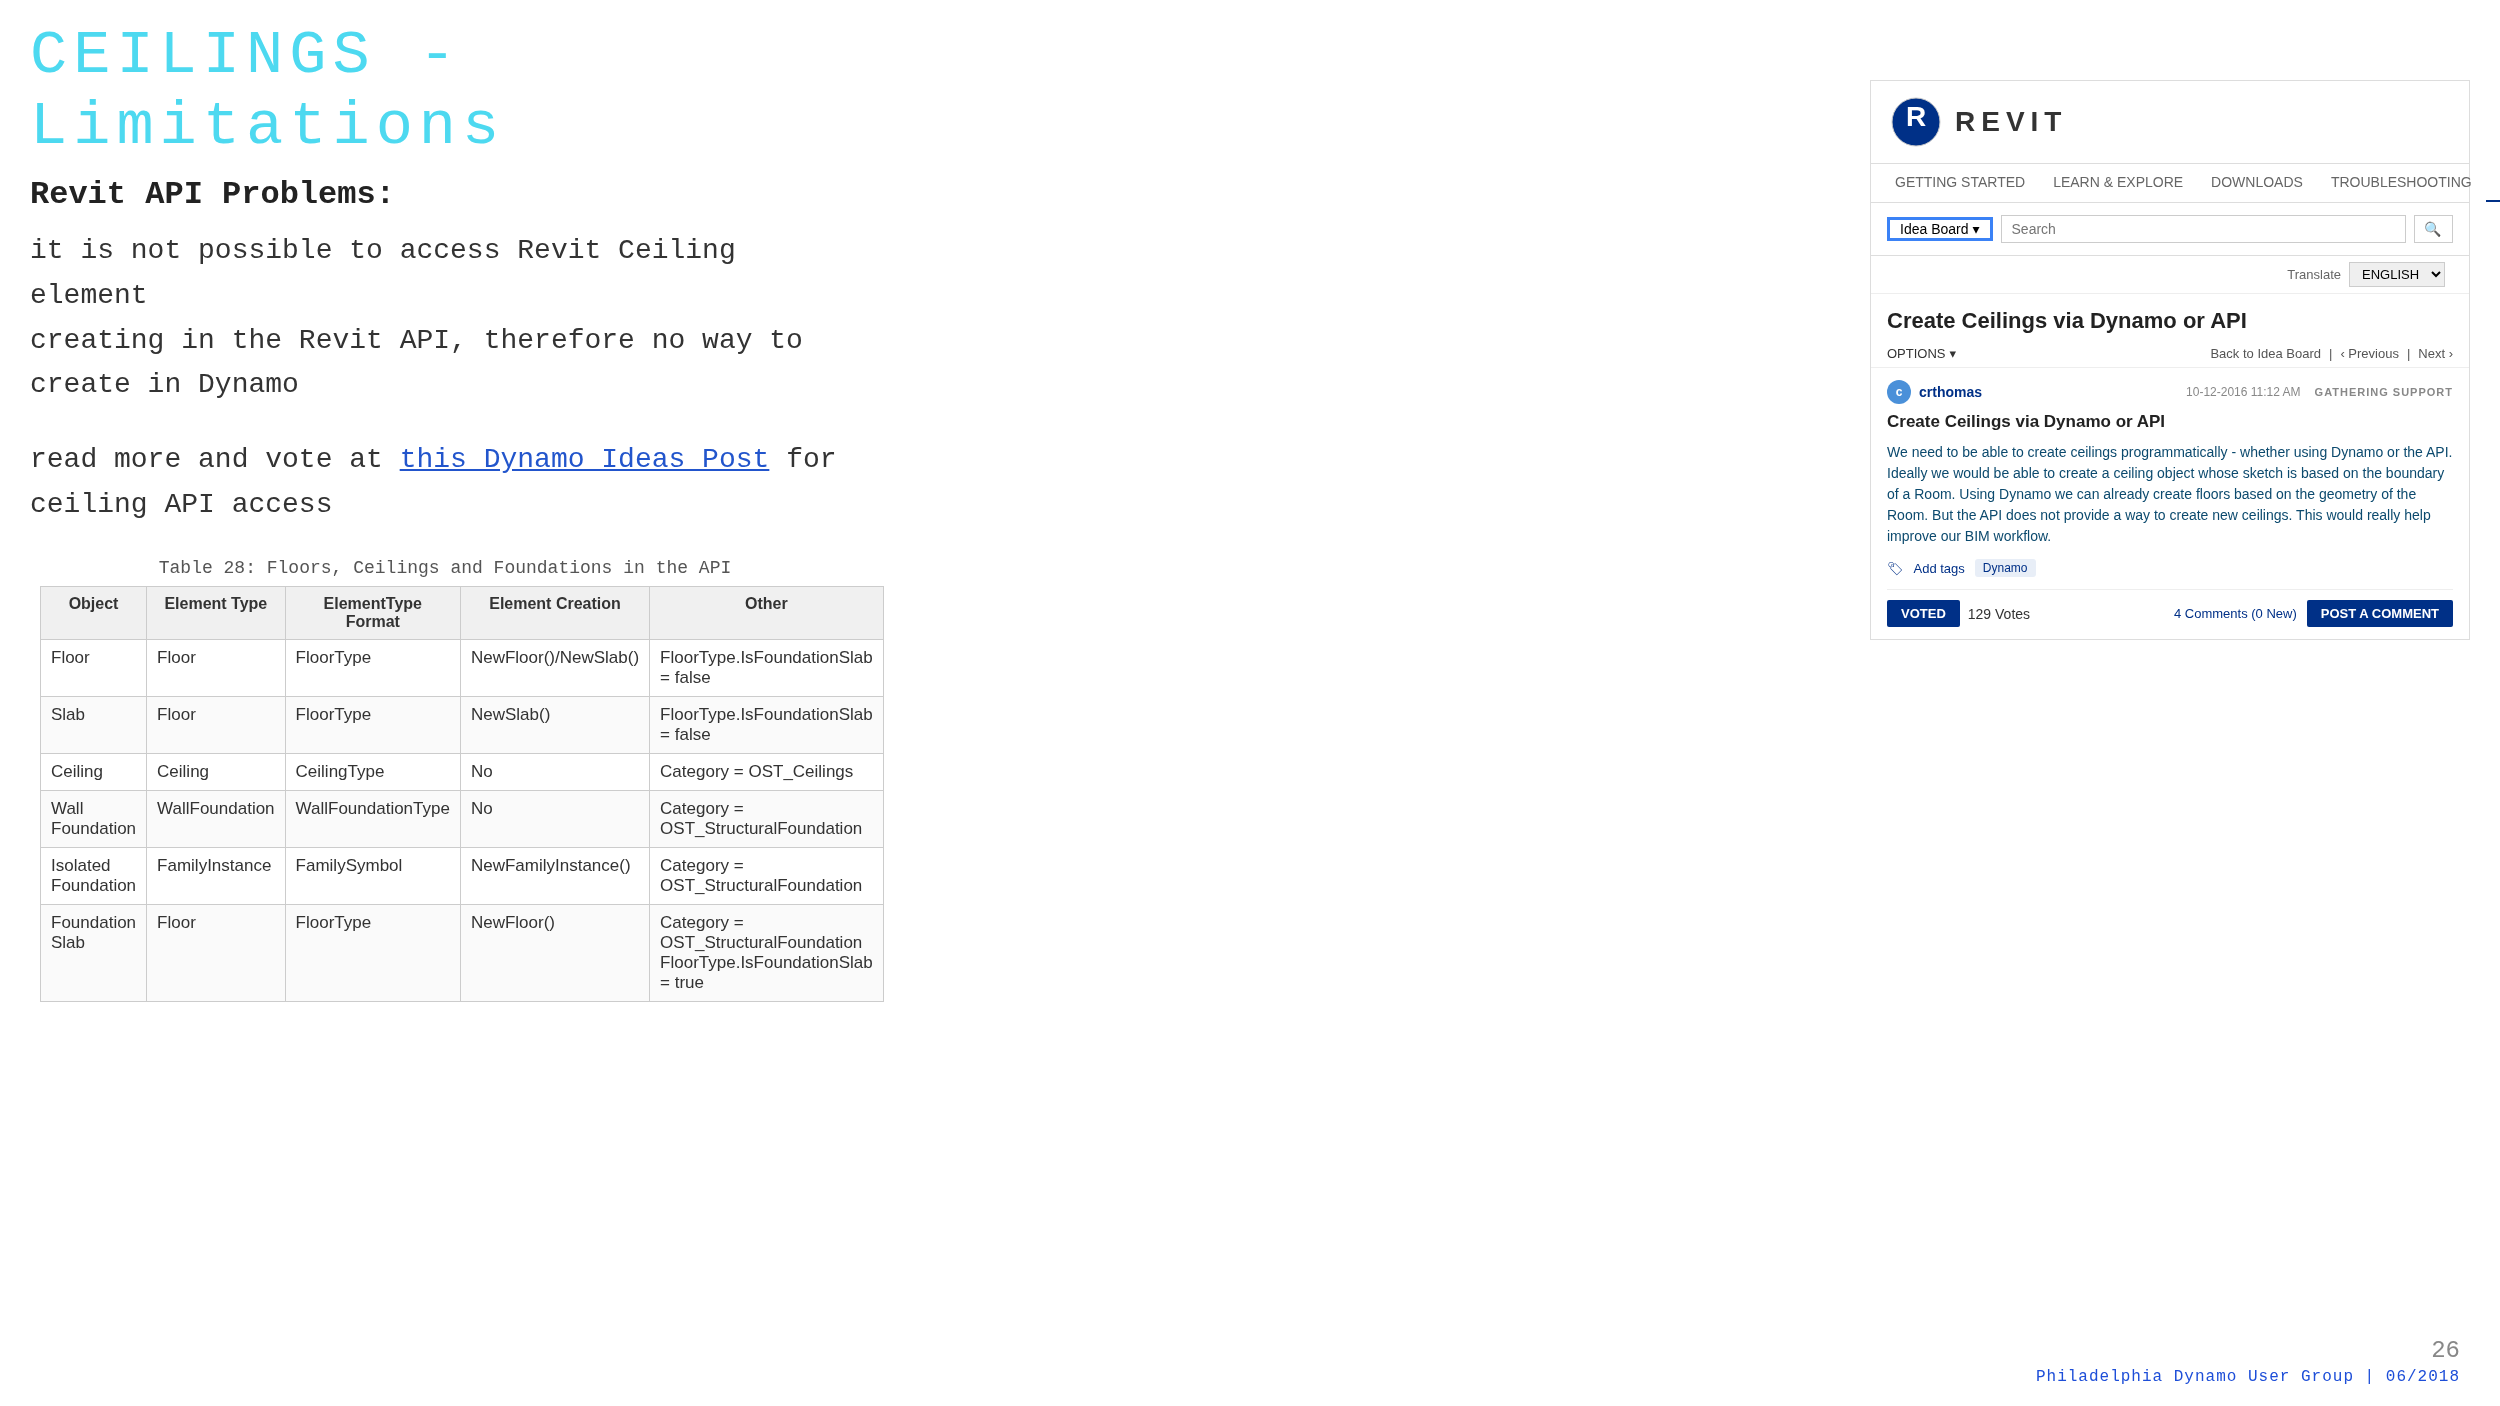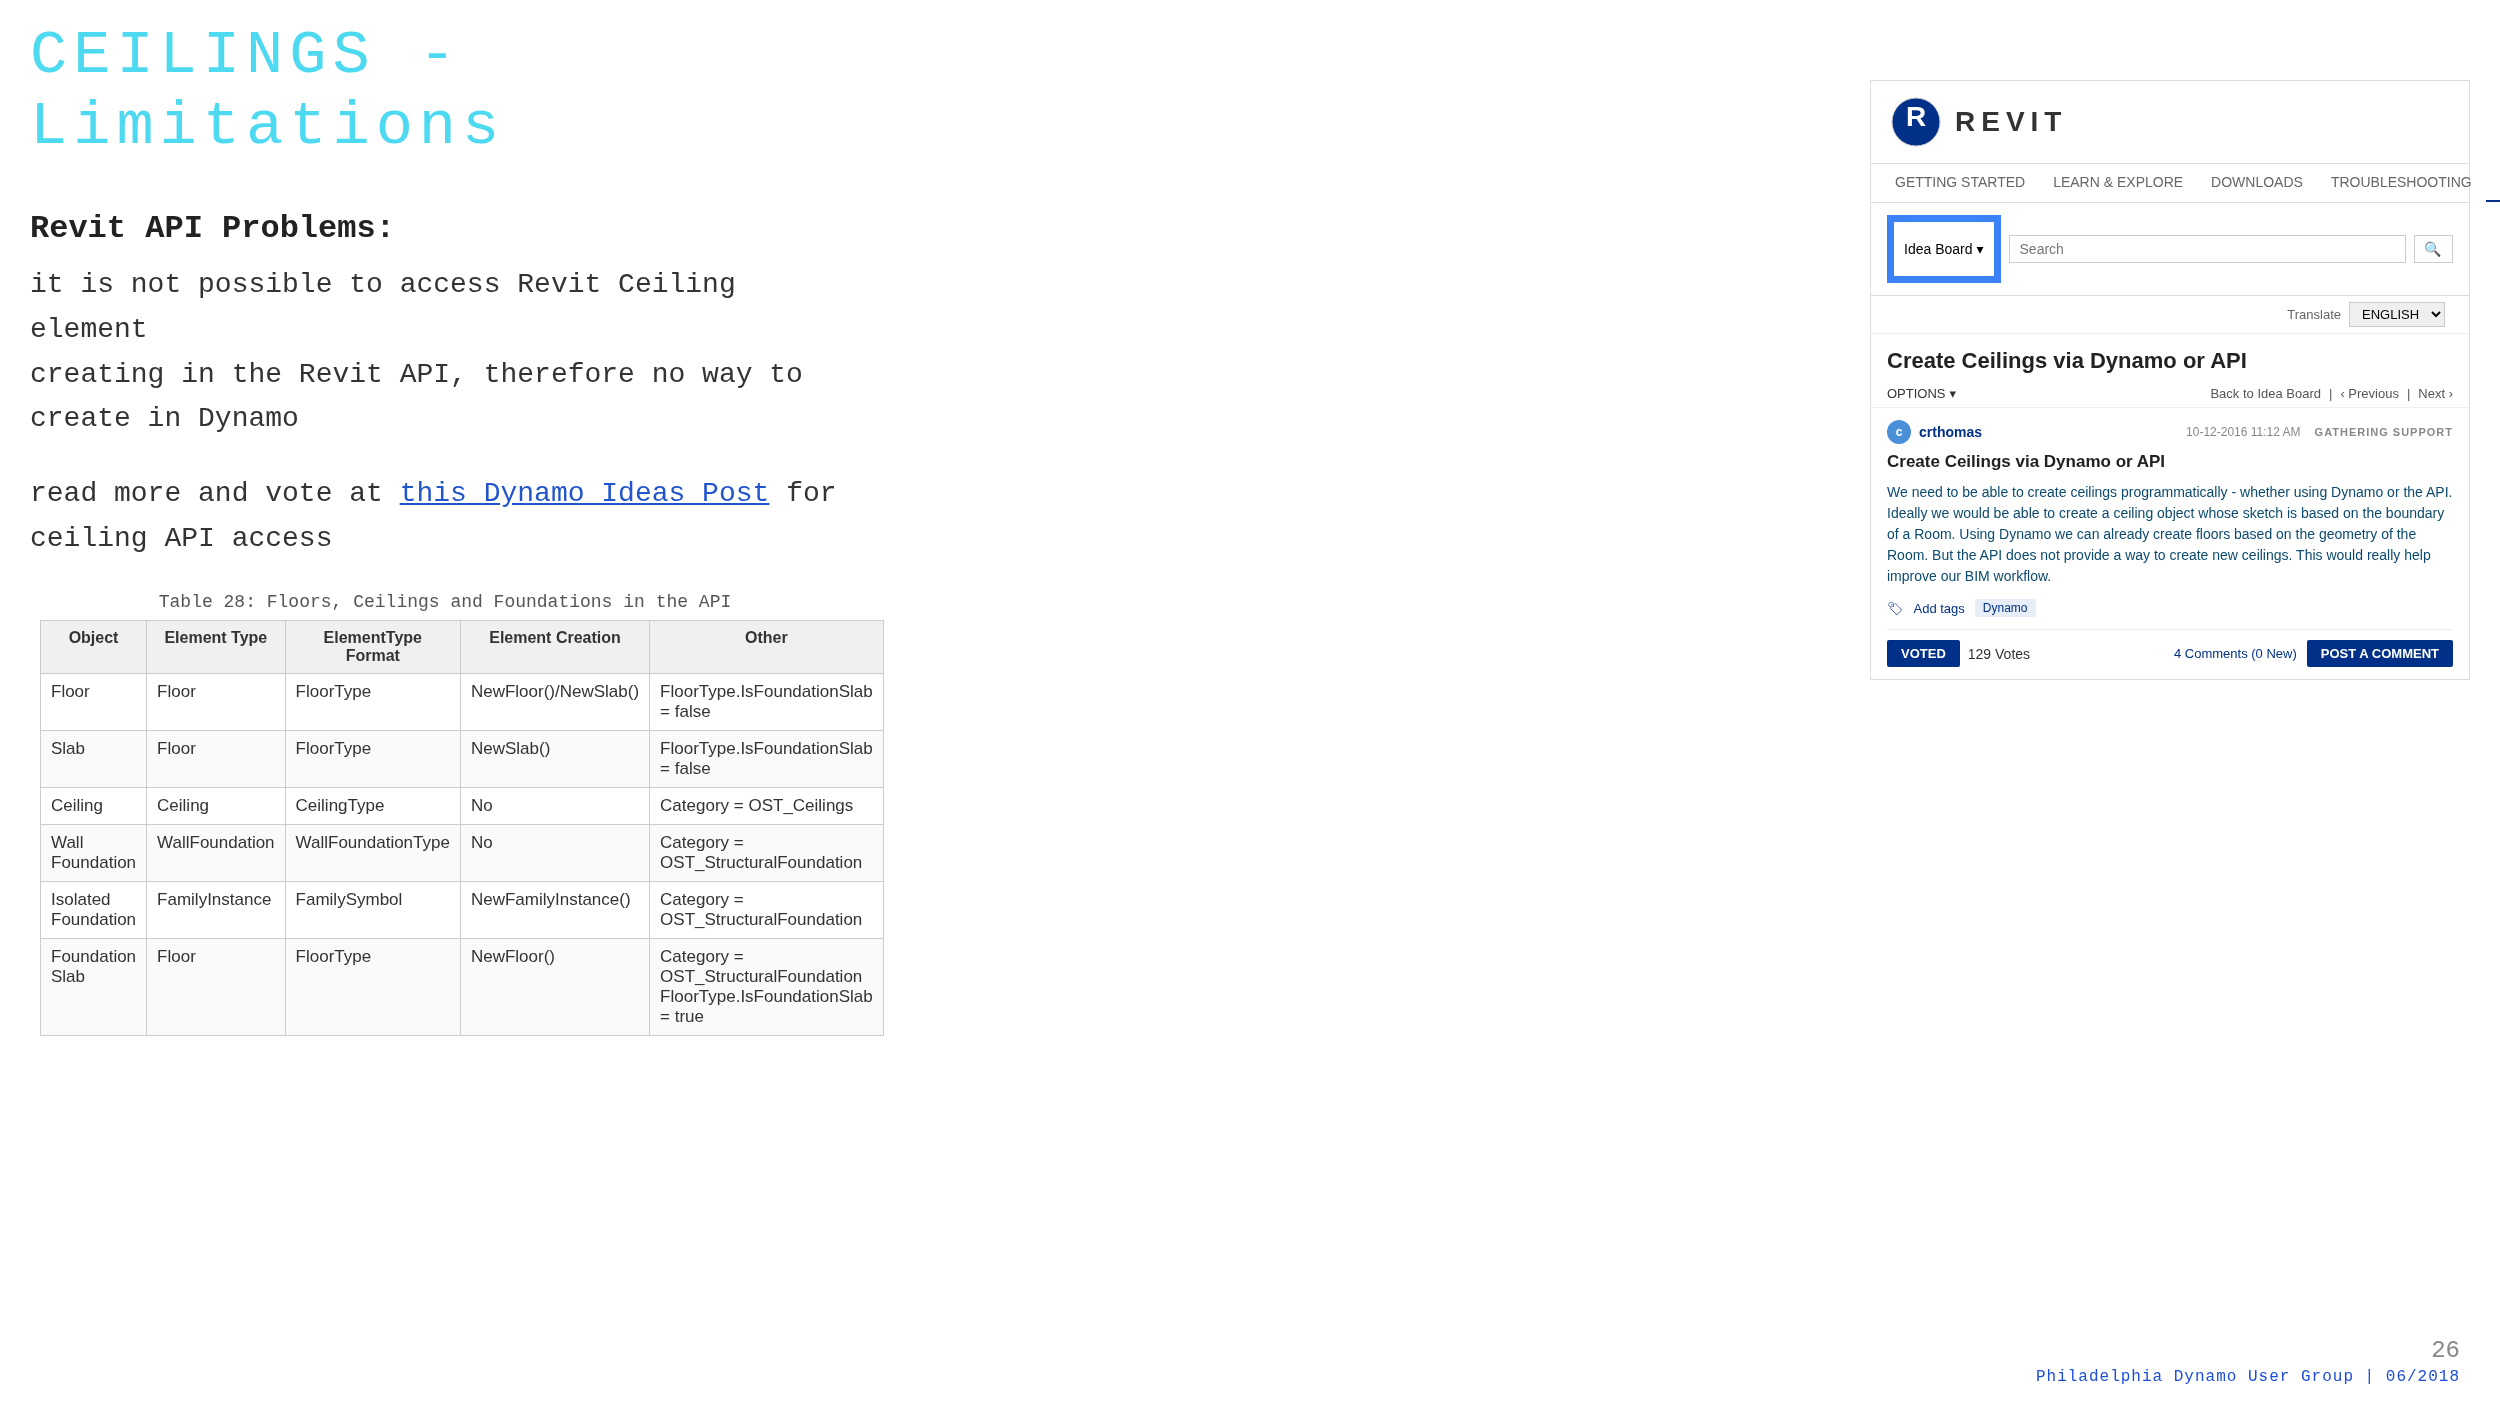--- a/index.html
+++ b/index.html
@@ -18,21 +18,21 @@
       top: 20px;
       width: 820px;
     }
 
     .page-title {
       font-family: 'Courier New', Courier, monospace;
       font-size: 62px;
       color: #4dd9f0;
       letter-spacing: 6px;
       font-weight: 400;
-      margin-bottom: 48px;
+      margin-bottom: 14px;
     }
 
     .section-heading {
       font-family: 'Courier New', Courier, monospace;
       font-size: 32px;
       font-weight: 700;
       color: #222;
       margin-bottom: 16px;
     }
 
@@ -143,22 +143,22 @@
 
     .revit-search-bar {
       display: flex;
       align-items: center;
       padding: 12px 16px;
       gap: 8px;
       border-bottom: 1px solid #ddd;
     }
 
     .idea-board-select {
-      border: 7px solid #3b82f6;
-      padding: 19px 10px;
+      border: 3px solid #3b82f6;
+      padding: 1px 10px;
       font-size: 14px;
       display: flex;
       align-items: center;
       gap: 4px;
       cursor: pointer;
     }
 
     .search-input {
       flex: 1;
       border: 1px solid #ccc;

